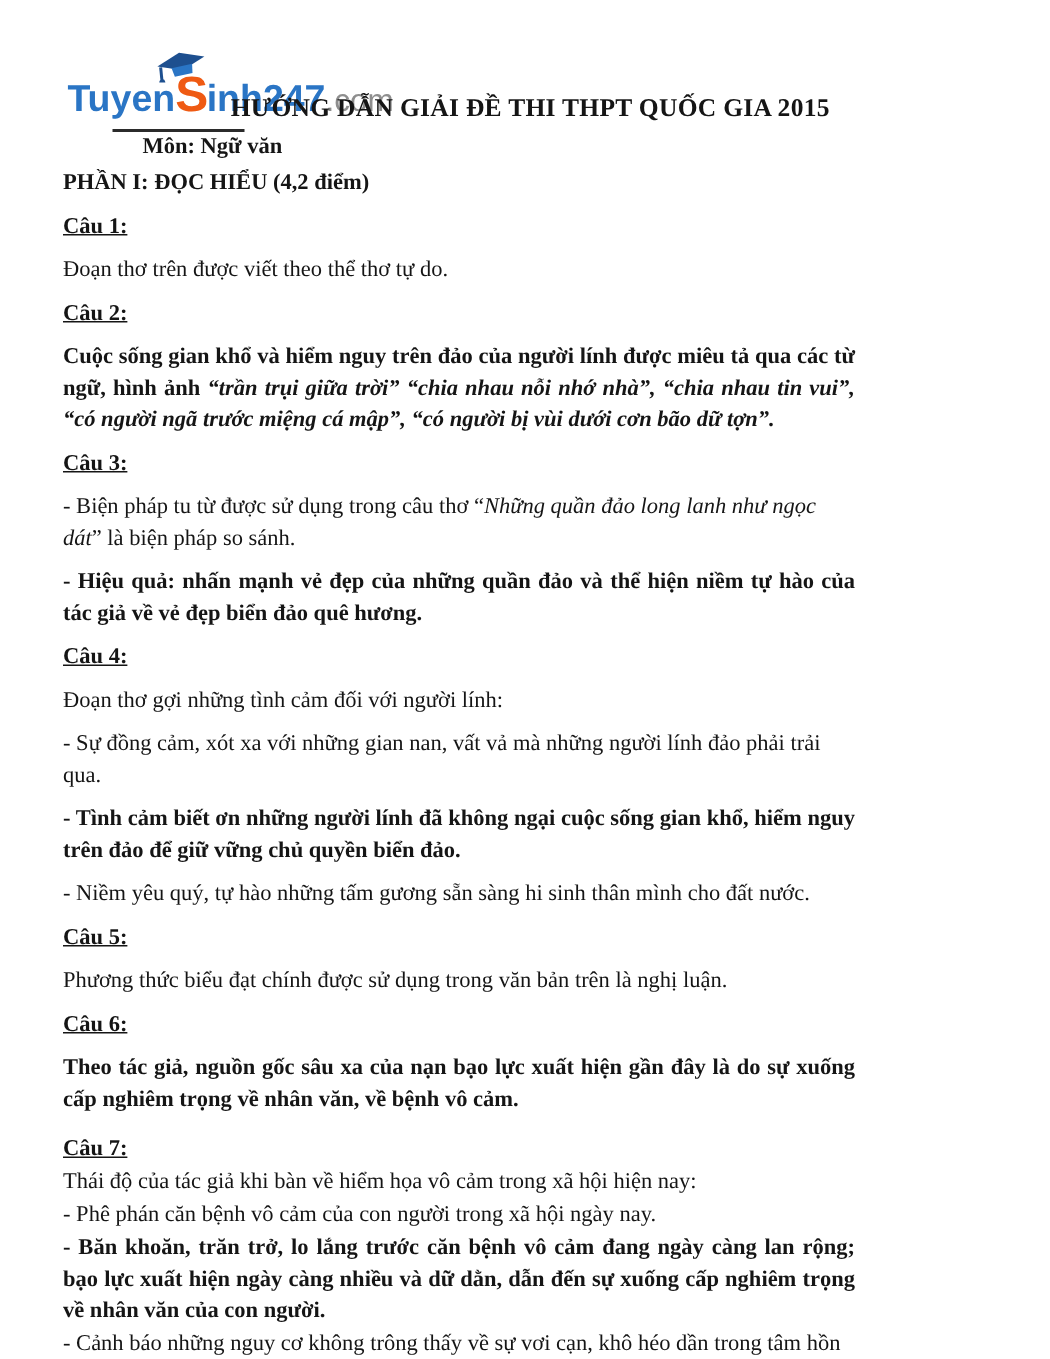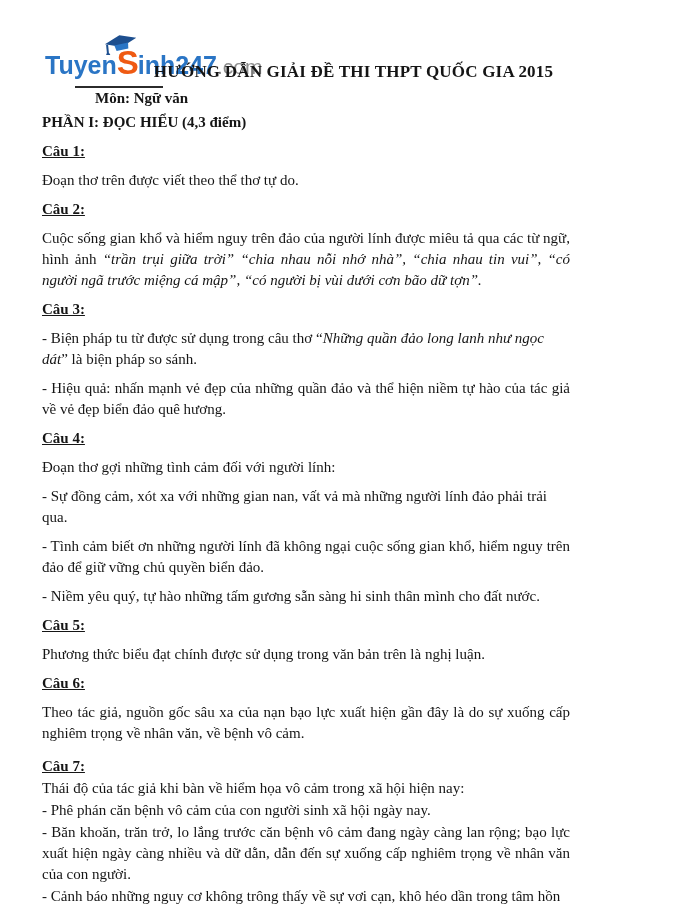--- a/index.html
+++ b/index.html
@@ -67,21 +67,21 @@
     left: 0;
     right: 0;
     padding-left: 95px;
     font-weight: bold;
     font-size: 15px;
   }
 
   
   .content { font-size: 15px; line-height: 21px; }
   .content p { margin: 0 0 8px 0; }
-  .content p.just { text-align: justify; }
+  .content p.just { text-align: justify; font-weight: bold; }
   .part-heading { font-weight: bold; margin: 0 0 8px 0; }
   .q-label { font-weight: bold; margin: 0 0 8px 0; text-decoration: underline; }
   .tight p { margin: 0 0 1px 0; }
   .tight .q-label { margin: 12px 0 1px 0; }
   .q8-label { margin-top: 8px; }
   .it { font-style: italic; }
 </style>
 </head>
 <body>
 
@@ -100,21 +100,21 @@
     </span>
     <span class="t-blue">Tuyen</span><span class="t-orange">S</span><span class="t-blue2">inh247</span><span class="t-gray">.com</span>
     <div class="logo-rule"></div>
   </div>
 
   <div class="doc-title">HƯỚNG DẪN GIẢI ĐỀ THI THPT QUỐC GIA 2015</div>
   <div class="doc-subtitle">Môn: Ngữ văn</div>
 
   <div class="content">
 
-    <p class="part-heading">PHẦN I: ĐỌC HIỂU (4,3 điểm)</p>
+    <p class="part-heading">PHẦN I: ĐỌC HIỂU (4,2 điểm)</p>
 
     <p class="q-label">Câu 1:</p>
     <p>Đoạn thơ trên được viết theo thể thơ tự do.</p>
 
     <p class="q-label">Câu 2:</p>
     <p class="just"><span>Cuộc sống gian khổ và hiểm nguy trên đảo của người lính được miêu tả qua các từ ngữ, hình ảnh </span><span class="it">“trần trụi giữa trời” “chia nhau nỗi nhớ nhà”, “chia nhau tin vui”, “có người ngã trước miệng cá mập”, “có người bị vùi dưới cơn bão dữ tợn”.</span></p>
 
     <p class="q-label">Câu 3:</p>
     <p><span>- Biện pháp tu từ được sử dụng trong câu thơ “</span><span class="it">Những quần đảo long lanh như ngọc dát</span><span>” là biện pháp so sánh.</span></p>
     <p class="just">- Hiệu quả: nhấn mạnh vẻ đẹp của những quần đảo và thể hiện niềm tự hào của tác giả về vẻ đẹp biển đảo quê hương.</p>
@@ -127,21 +127,21 @@
 
     <p class="q-label">Câu 5:</p>
     <p>Phương thức biểu đạt chính được sử dụng trong văn bản trên là nghị luận.</p>
 
     <p class="q-label">Câu 6:</p>
     <p class="just">Theo tác giả, nguồn gốc sâu xa của nạn bạo lực xuất hiện gần đây là do sự xuống cấp nghiêm trọng về nhân văn, về bệnh vô cảm.</p>
 
     <div class="tight">
       <p class="q-label">Câu 7:</p>
       <p>Thái độ của tác giả khi bàn về hiểm họa vô cảm trong xã hội hiện nay:</p>
-      <p>- Phê phán căn bệnh vô cảm của con người sinh xã hội ngày nay.</p>
+      <p>- Phê phán căn bệnh vô cảm của con người trong xã hội ngày nay.</p>
       <p class="just">- Băn khoăn, trăn trở, lo lắng trước căn bệnh vô cảm đang ngày càng lan rộng; bạo lực xuất hiện ngày càng nhiều và dữ dằn, dẫn đến sự xuống cấp nghiêm trọng về nhân văn của con người.</p>
       <p>- Cảnh báo những nguy cơ không trông thấy về sự vơi cạn, khô héo dần trong tâm hồn con người.</p>
     </div>
 
     <p class="q-label q8-label">Câu 8:</p>
 
   </div>
 </div>
 
 </body></html>

